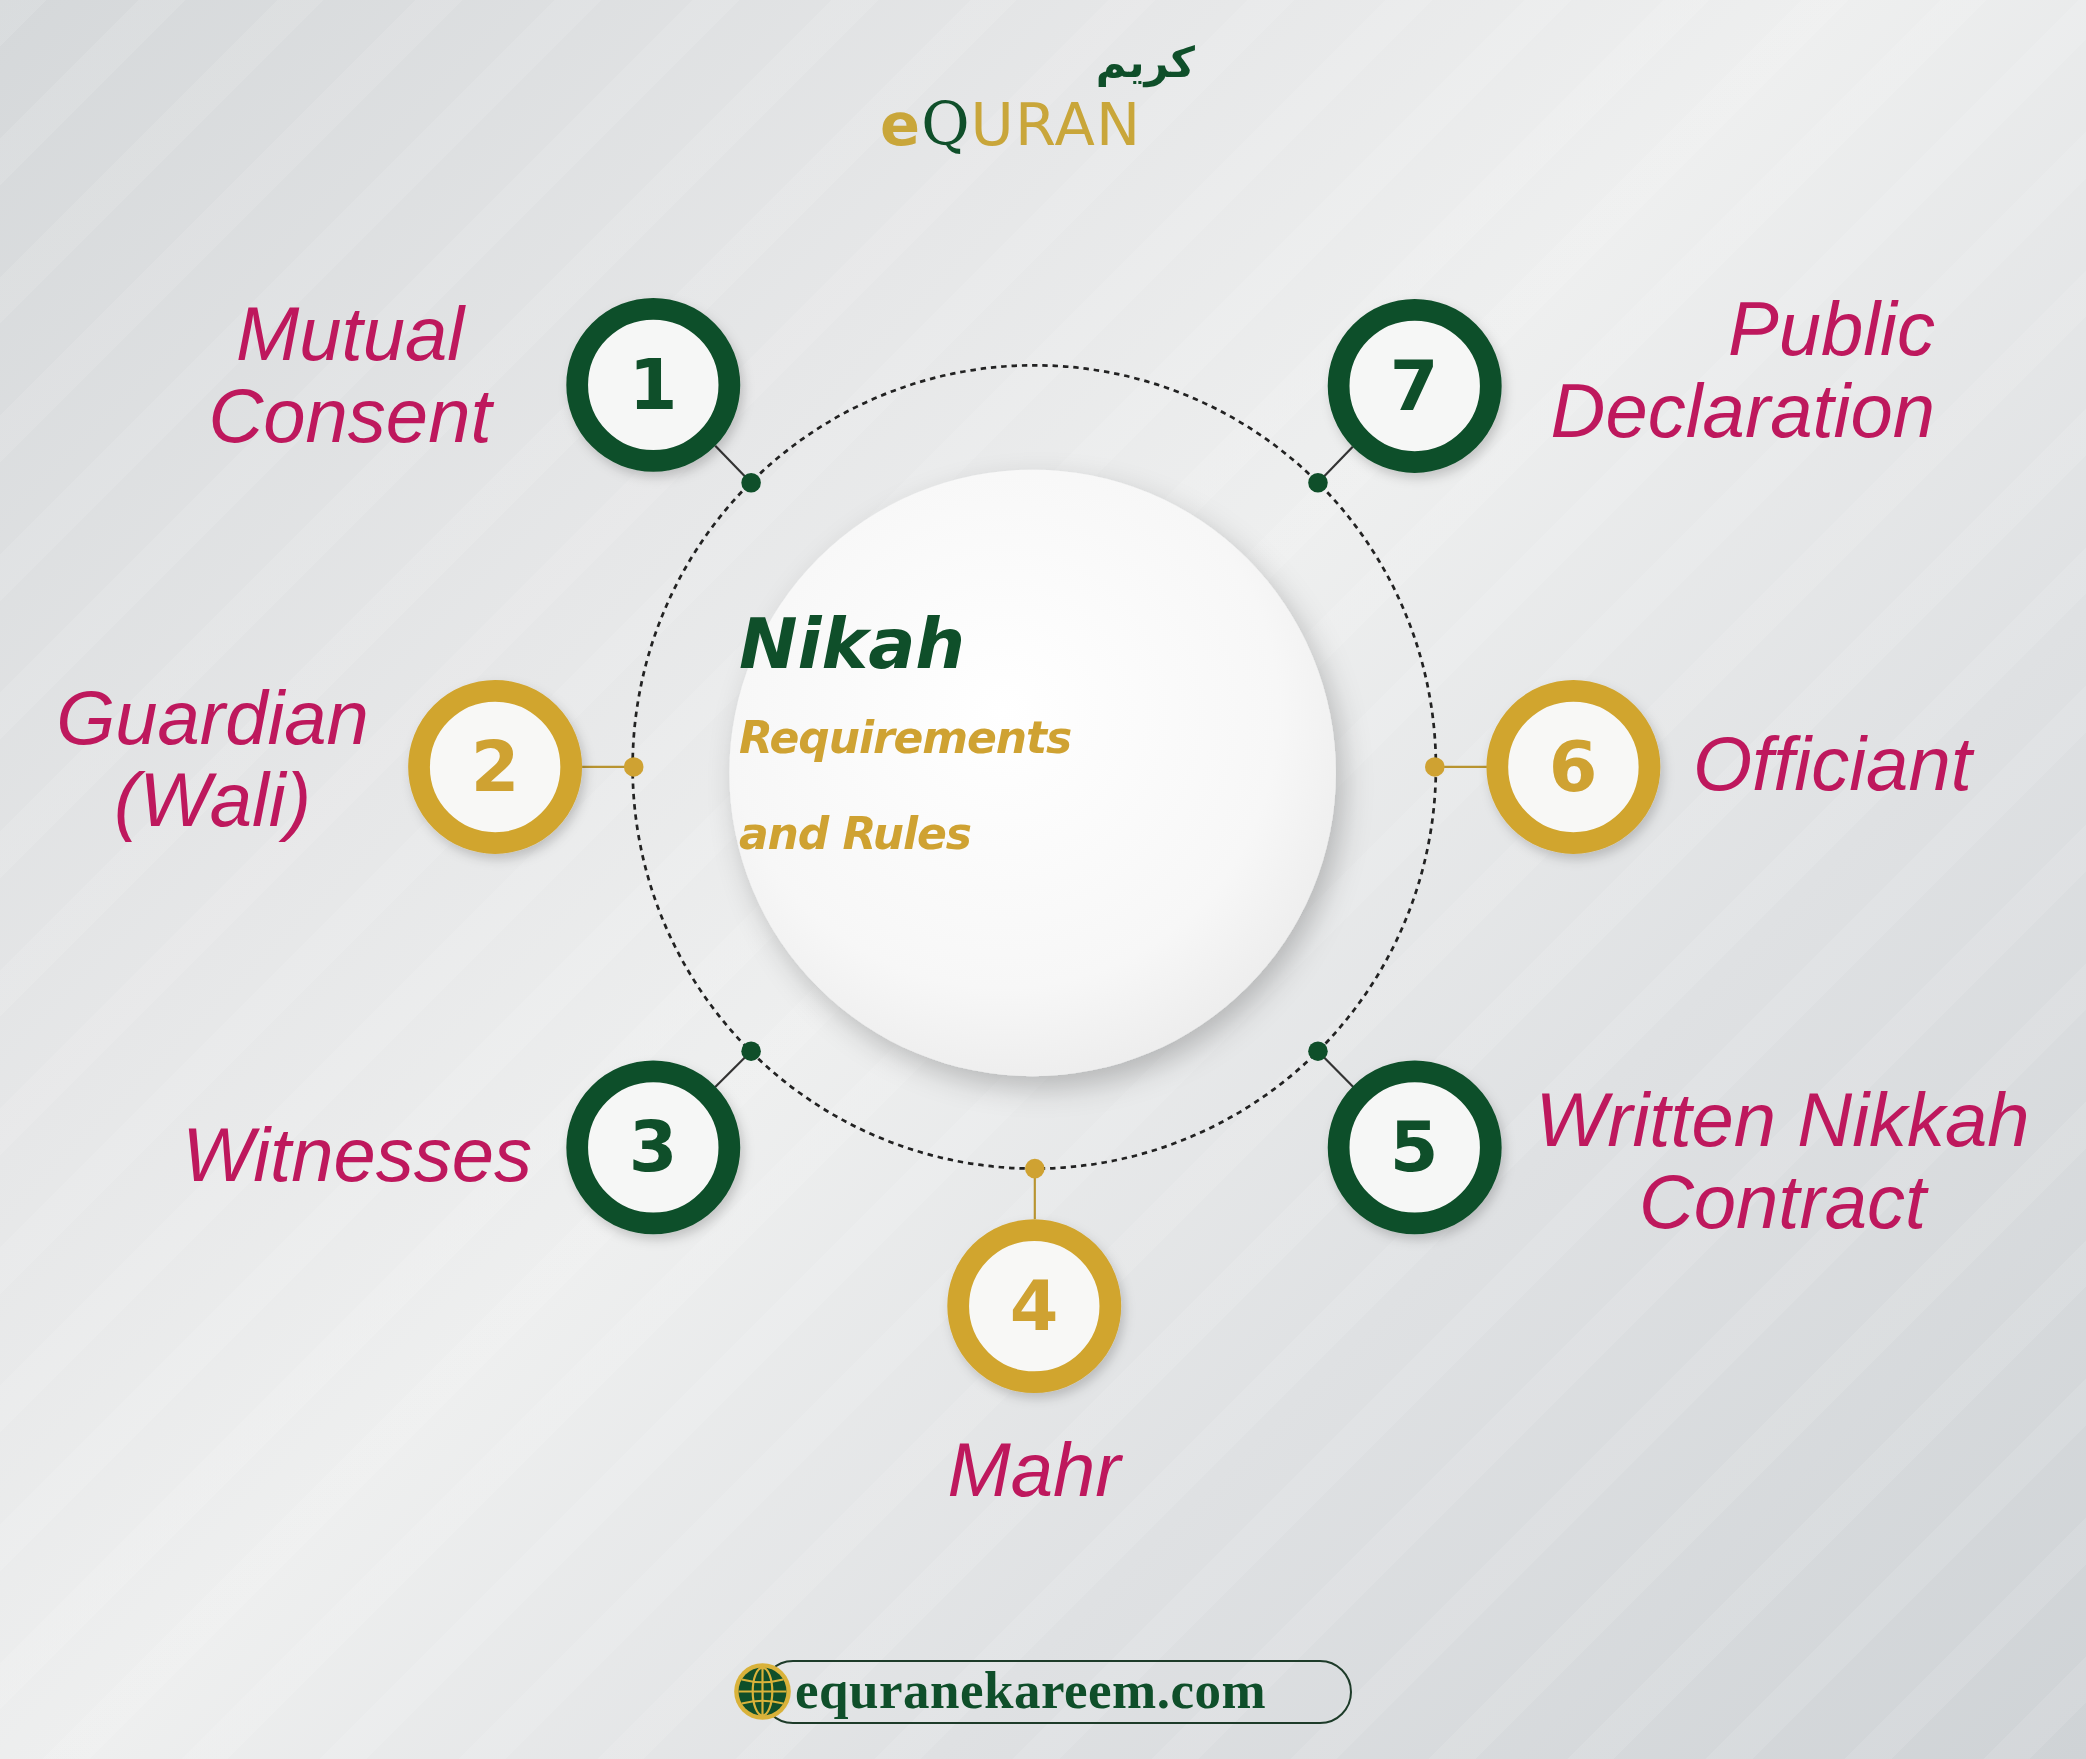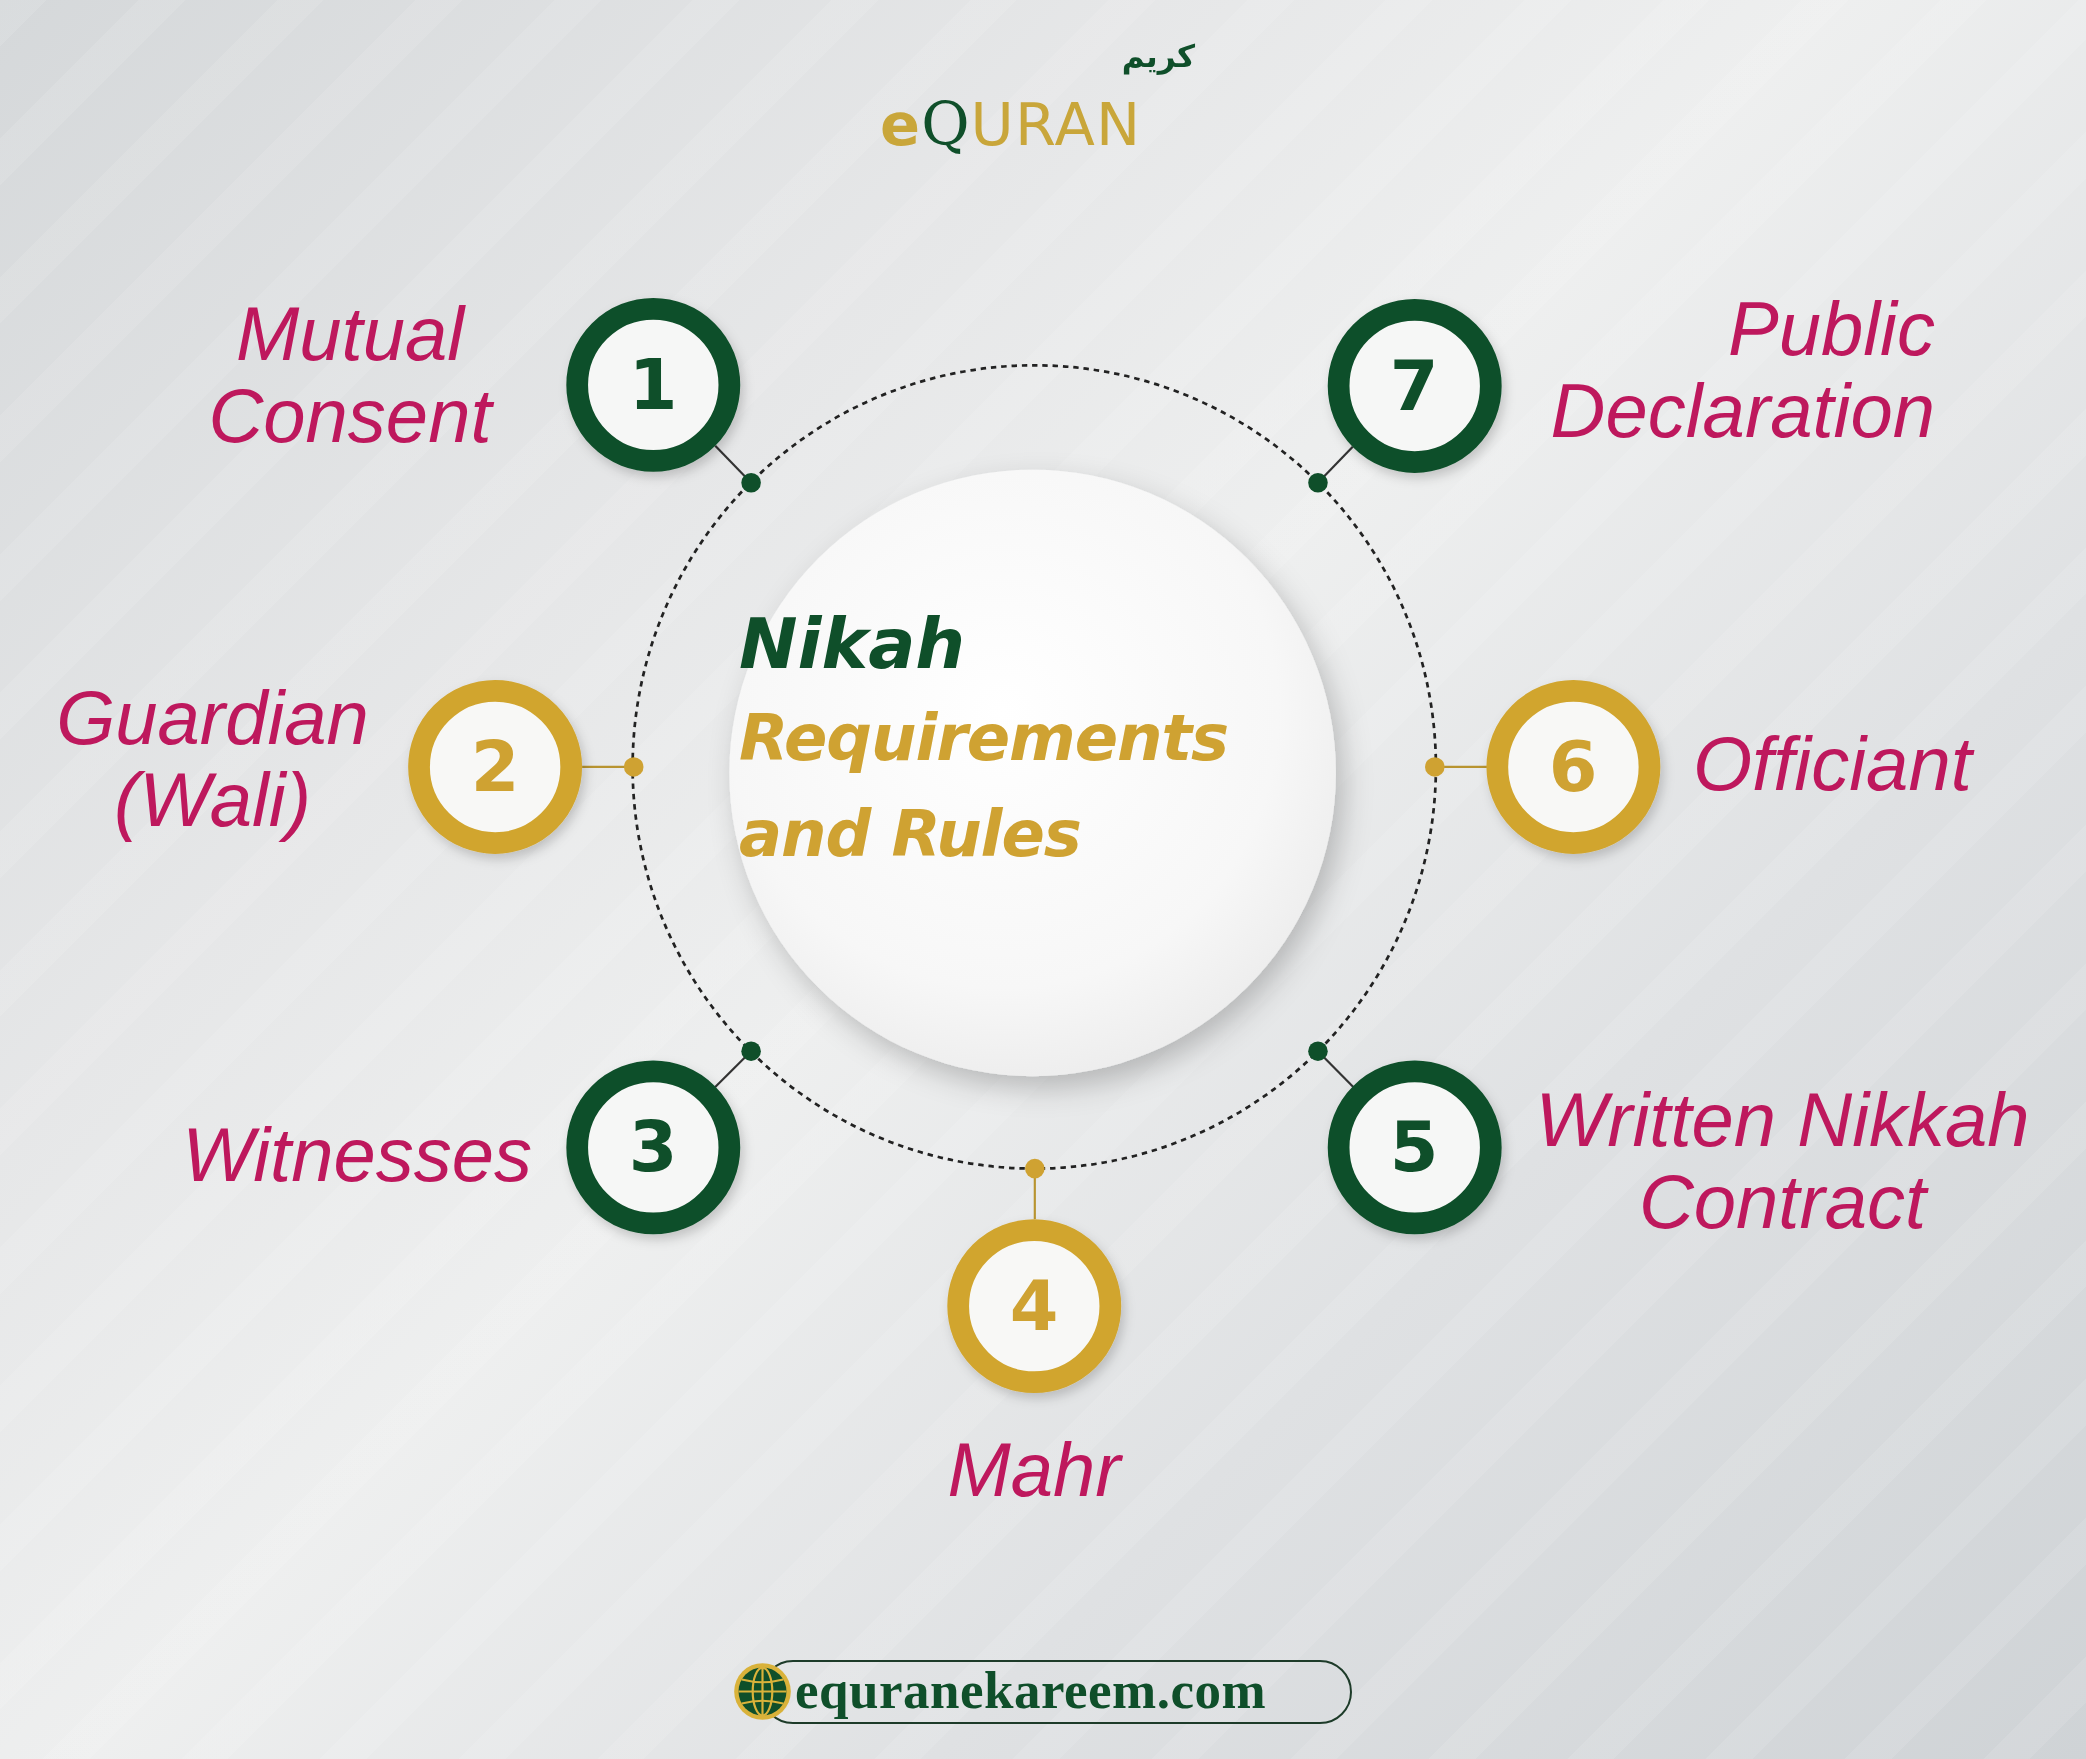--- a/index.html
+++ b/index.html
@@ -10,37 +10,37 @@
   }
   .stripes {
     position: absolute; inset: 0;
     background: repeating-linear-gradient(135deg, rgba(255,255,255,0.10) 0px, rgba(255,255,255,0.10) 33px, rgba(0,0,0,0) 33px, rgba(0,0,0,0) 98px);
     pointer-events: none;
   }
   svg.diagram { position: absolute; left: 0; top: 0; }
   .logo { position: absolute; left: 880px; top: 38px; width: 326px; height: 125px; }
   .logo .arabic {
     position: absolute; right: 11px; top: 0px;
-    font-family: "DejaVu Sans", sans-serif; font-weight: bold; font-size: 31px;
+    font-family: "DejaVu Sans", sans-serif; font-weight: bold; font-size: 42px;
     color: #0f4f2a; direction: rtl;
   }
   .logo .latin {
     position: absolute; left: 0; top: 52px; font-size: 59px; line-height: 70px;
     font-family: "DejaVu Sans", sans-serif; letter-spacing: 1.1px;
   }
   .logo .e { color: #c9a63a; font-weight: bold; }
   .logo .q { color: #0f4f2a; font-family: "DejaVu Serif", serif; }
   .logo .rest { color: #c9a63a; font-weight: normal; }
 
   .center-title {
     position: absolute; left: 739px; top: 598px; width: 587px; 
     font-family: "DejaVu Sans", sans-serif; font-weight: bold; font-style: italic;
   }
   .center-title .t1 { color: #0f4f2a; font-size: 70px; line-height: 92px; display: block; }
-  .center-title .t2 { color: #cfa232; font-size: 64px; line-height: 96px; display: block; letter-spacing: -1.1px; }
+  .center-title .t2 { color: #cfa232; font-size: 44px; line-height: 96px; display: block; letter-spacing: -1.1px; }
 
   .num {
     position: absolute; width: 130px; height: 130px; line-height: 130px;
     text-align: center; font-family: "DejaVu Sans", sans-serif; font-weight: bold; font-size: 70px;
   }
   .num.green { color: #0f4f2a; }
   .num.gold { color: #cfa232; }
 
   .label {
     position: absolute; font-family: "Liberation Sans", sans-serif; font-style: italic;

